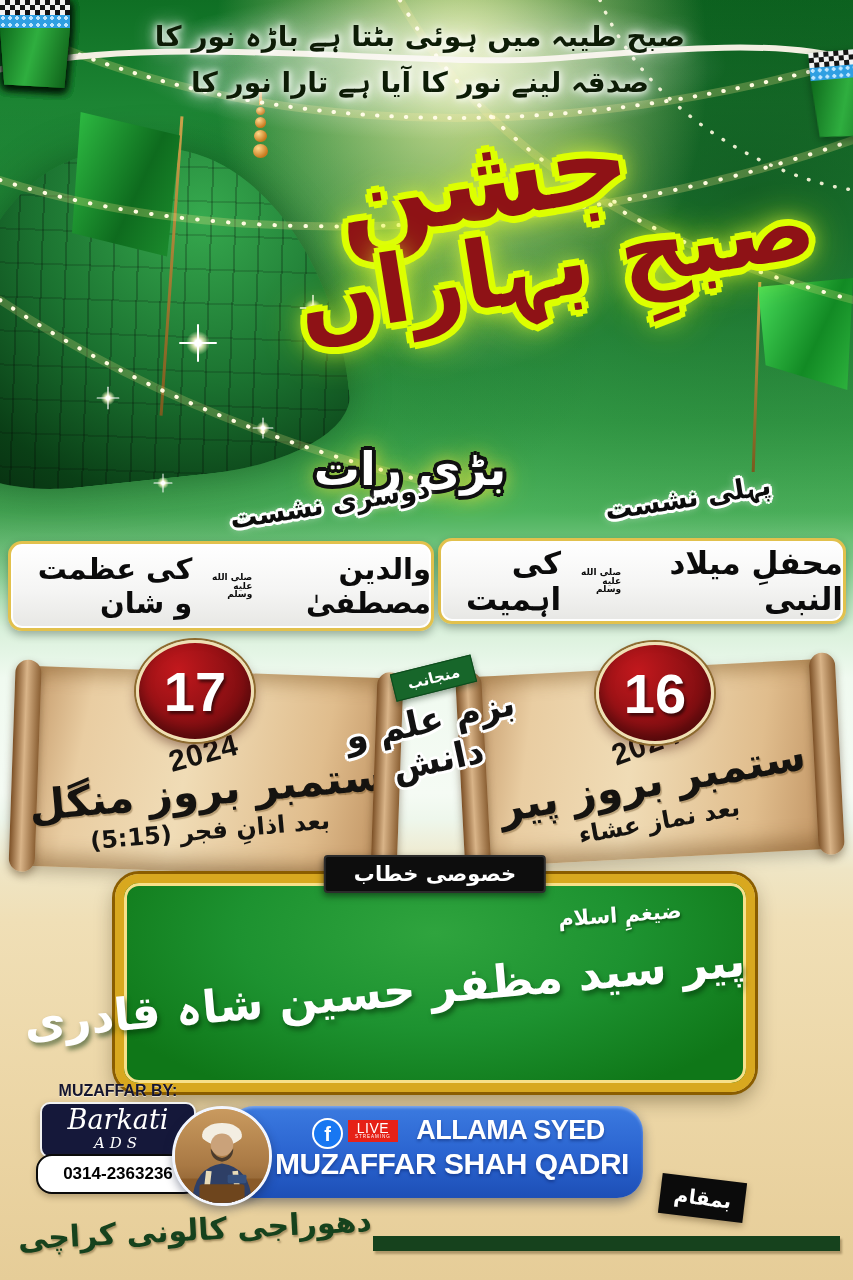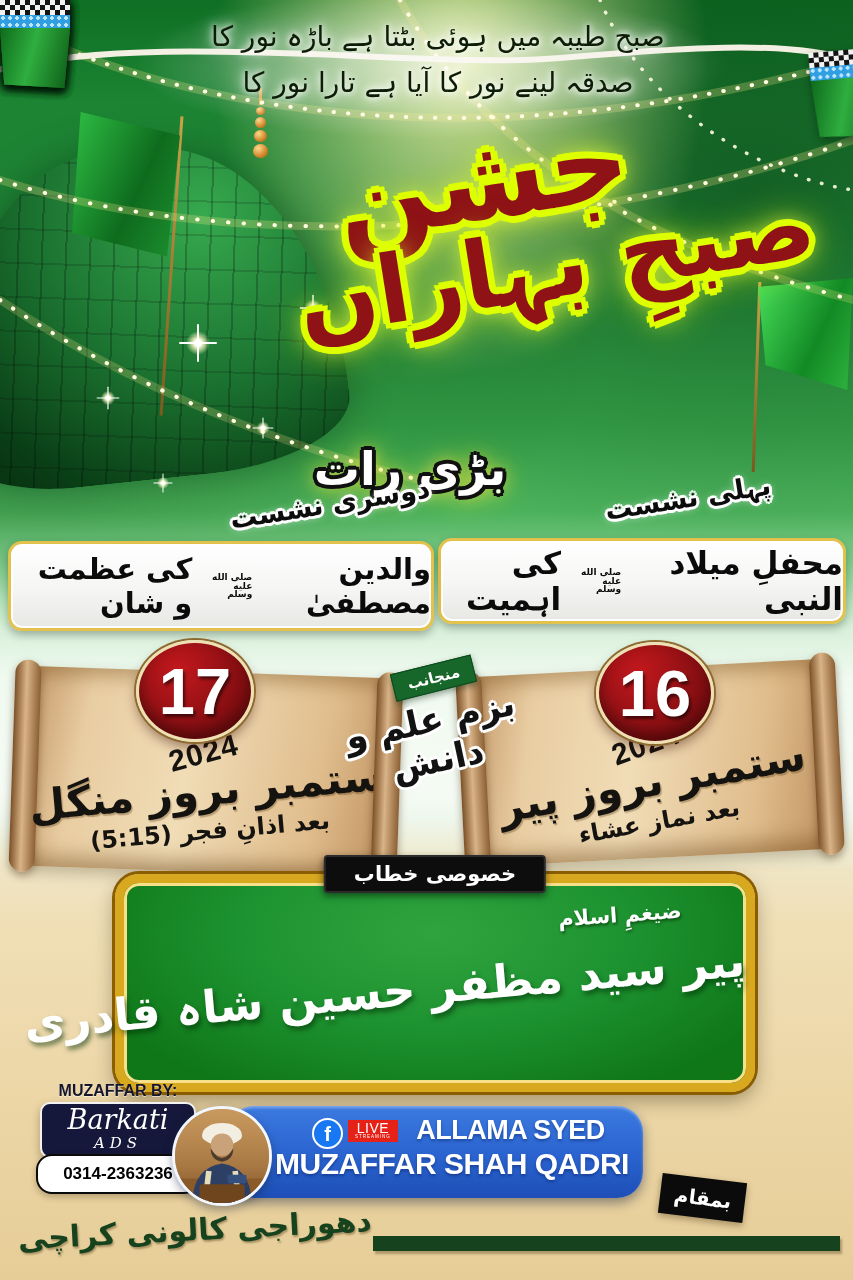--- a/index.html
+++ b/index.html
@@ -59,22 +59,22 @@
   .flag:nth-of-type(7){left:732px;top:40px;transform:rotate(6deg);}
   .flag:nth-of-type(8){left:812px;top:50px;transform:rotate(-5deg);}
 
   .spark{position:absolute;width:26px;height:26px;border-radius:50%;
     background:radial-gradient(circle,#ffffff 0 18%, rgba(255,250,200,.8) 30%, rgba(255,250,200,0) 65%);}
   .spark::before,.spark::after{content:"";position:absolute;background:#fff;border-radius:2px;}
   .spark::before{left:12px;top:-6px;width:2px;height:38px;}
   .spark::after{left:-6px;top:12px;width:38px;height:2px;}
 
   
-  .poetry{left:128px;top:14px;width:620px;text-align:center;direction:rtl;
-    color:#0d1c06;font-weight:normal;font-size:28px;line-height:1.65;
+  .poetry{left:110px;top:14px;width:620px;text-align:center;direction:rtl;
+    color:#0d1c06;font-weight:bold;font-size:28px;line-height:1.65;
     text-shadow:0 0 6px #fff,0 0 12px #fff,0 0 22px rgba(255,255,255,.9);}
 
   
   .title{right:5px;top:112px;width:600px;text-align:center;transform:rotate(-9deg);
     direction:rtl;color:#8e1216;font-weight:bold;line-height:1.05;
     text-shadow:
       -5px -5px 0 #ddff00, 5px -5px 0 #ddff00, -5px 5px 0 #ddff00, 5px 5px 0 #ddff00,
       -7px 0 0 #ddff00, 7px 0 0 #ddff00, 0 -7px 0 #ddff00, 0 7px 0 #ddff00,
       0 0 22px #e9ff43, 0 0 40px #d4f318;}
   .title .t1{font-size:112px;padding-right:120px;}
@@ -112,21 +112,21 @@
   .scroll-inner{position:relative;height:100%;display:flex;flex-direction:column;align-items:center;justify-content:center;
     direction:rtl;color:#151310;transform:rotate(-7deg);padding-top:18px;}
   .yr{display:inline-block;transform:rotate(-10deg);font-weight:bold;font-size:30px;letter-spacing:1px;
     font-family:"Liberation Sans",sans-serif;}
   .dline{font-size:42px;font-weight:bold;margin-top:-4px;text-shadow:1px 2px 1px rgba(90,60,20,.35);}
   .tline{font-size:24px;font-weight:bold;margin-top:2px;}
   .day-circle{position:absolute;width:112px;height:96px;border-radius:50%;
     background:radial-gradient(circle at 35% 28%, #c2181d, #7c0d10 72%);
     border:3px solid #efe0b4;box-shadow:0 0 0 2px #8d6a2f,0 6px 12px rgba(60,10,5,.45), inset 0 -8px 14px rgba(0,0,0,.35);
     display:flex;align-items:center;justify-content:center;
-    color:#fff;font-size:65px;font-weight:bold;font-family:"Liberation Sans",sans-serif;
+    color:#fff;font-size:56px;font-weight:bold;font-family:"Liberation Sans",sans-serif;
     text-shadow:2px 3px 3px rgba(0,0,0,.55);}
   .day-r{left:596px;top:642px;}
   .day-l{left:136px;top:640px;}
 
   
   .org-badge{left:392px;top:664px;padding:4px 14px;background:#17662a;border:1px solid #0d4a1c;
     color:#fff;font-size:15px;font-weight:bold;direction:rtl;transform:rotate(-14deg);
     box-shadow:0 3px 6px rgba(0,30,8,.4);}
   .org-name{left:344px;top:700px;width:180px;text-align:center;direction:rtl;
     font-size:35px;font-weight:bold;color:#121212;line-height:1.15;transform:rotate(-12deg);

